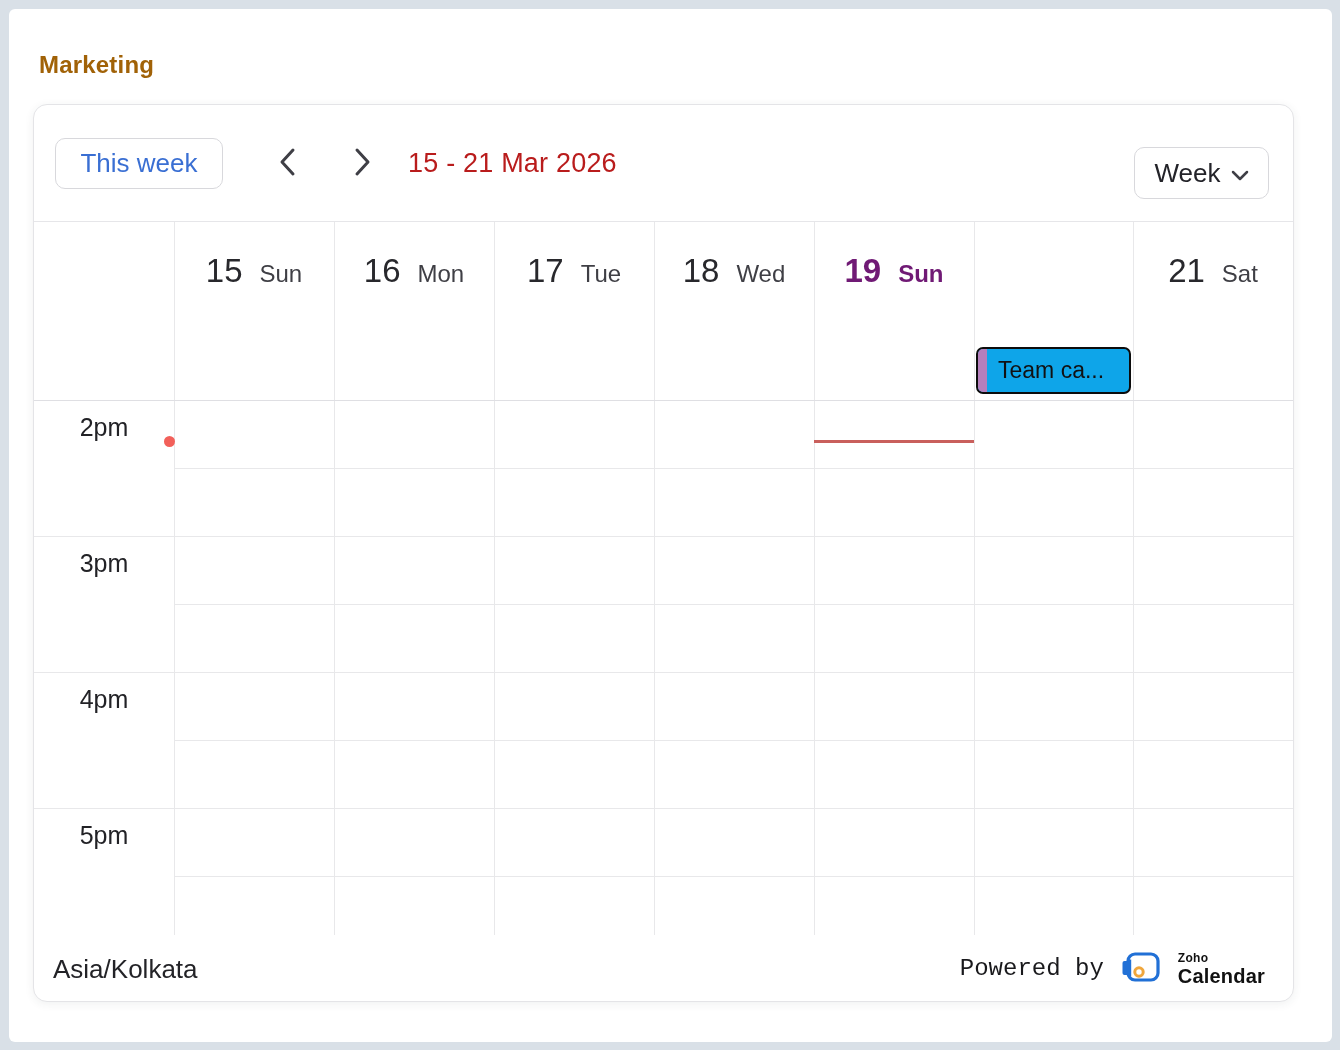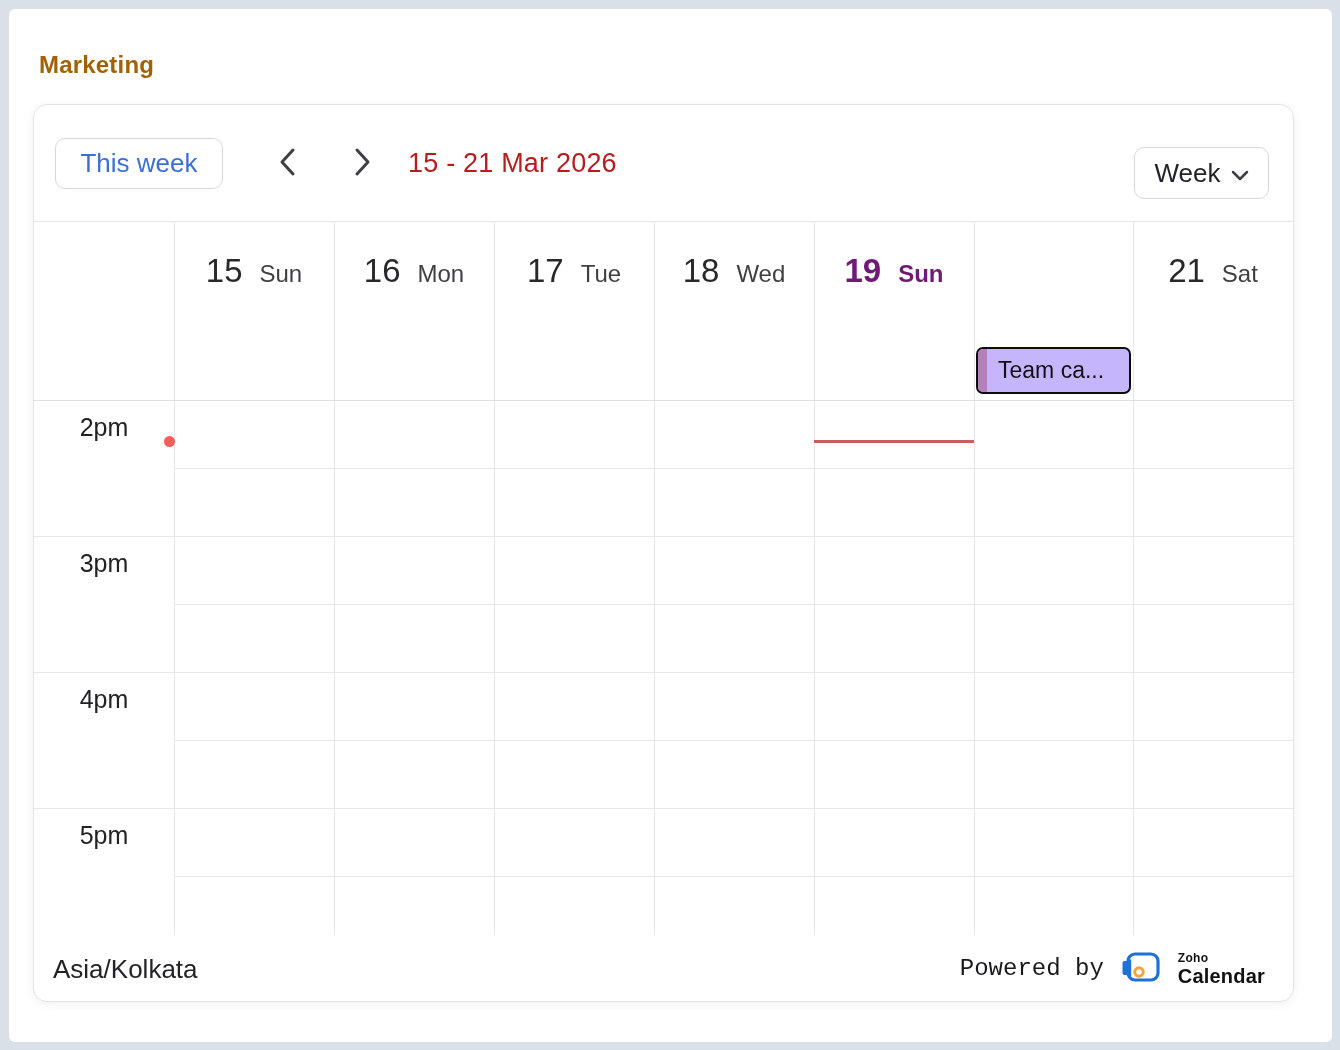--- a/index.html
+++ b/index.html
@@ -125,21 +125,21 @@
     position: absolute;
     left: 0; width: 140px;
     text-align: center;
     font-size: 25px;
     color: #222226;
   }
   .event-chip {
     position: absolute;
     left: 942px; top: 125px;
     width: 155px; height: 47px;
-    background: #c4b5fd;
+    background: #0ea5e9;
     border: 2px solid #0c0c0c;
     border-radius: 7px;
     overflow: hidden;
     display: flex;
     align-items: center;
     cursor: pointer;
   }
   .event-bar {
     position: absolute;
     left: 0; top: 0; bottom: 0;

